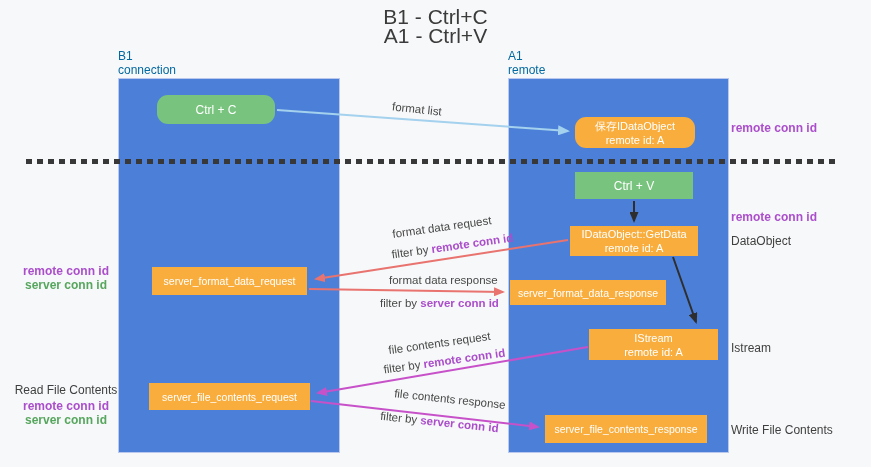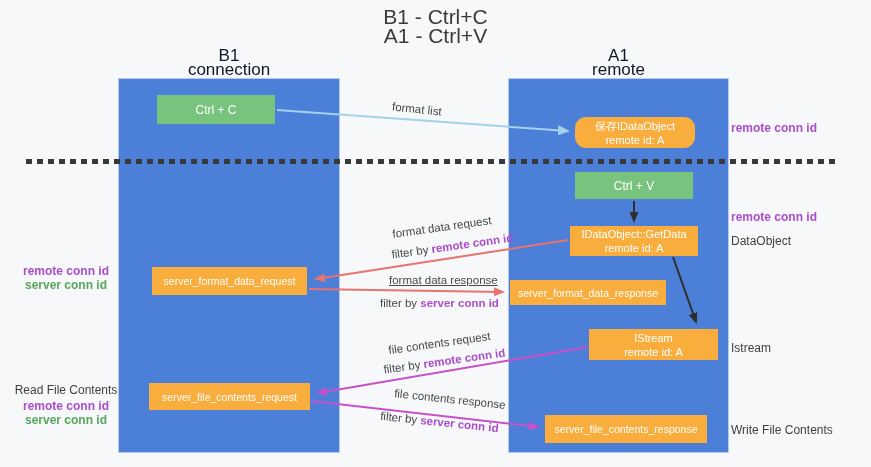--- a/index.html
+++ b/index.html
@@ -1,37 +1,37 @@
 <!DOCTYPE html>
 <html><head>
 <meta charset="utf-8">
 <style>
   html,body{margin:0;padding:0;background:#f7f8f9;font-family:"Liberation Sans",sans-serif;}
   .canvas{position:relative;width:871px;height:467px;background:#f7f8f9;overflow:hidden;}
 
   .title{position:absolute;left:0;top:7;width:100%;top:7px;text-align:center;font-size:21px;line-height:19px;color:#3b3b3b;}
 
-  .col-header{position:absolute;text-align:center;font-size:17px;line-height:14px;color:#0f172a;}
+  .col-header{position:absolute;text-align:left;font-size:12px;line-height:14px;color:#0369a1;}
   .col-header.left{left:118px;width:222px;top:49px;}
   .col-header.right{left:508px;width:221px;top:49px;}
 
   .column{position:absolute;top:78px;height:375px;background:#4c80d8;border:1px solid #b9c8ec;box-sizing:border-box;}
   .column.left{left:118px;width:222px;}
   .column.right{left:508px;width:221px;}
 
   .dash-line{position:absolute;left:26px;top:159px;width:812px;height:5px;
     background:repeating-linear-gradient(90deg,#383838 0 6px,transparent 6px 11px);}
 
   .node{position:absolute;display:flex;flex-direction:column;align-items:center;justify-content:center;
     color:#fff;text-align:center;box-sizing:border-box;white-space:nowrap;}
   .node.green{background:#78c47e;font-size:12px;}
   .node.orange{background:#f9ad3d;font-size:11px;line-height:14px;}
   .node.small{font-size:10.5px;}
 
-  .n-ctrl-c{left:157px;top:95px;width:118px;height:29px;}
+  .n-ctrl-c{left:157px;top:95px;width:118px;height:29px;border-radius:11px;}
   .n-save{left:575px;top:117px;width:120px;height:31px;border-radius:11px;}
   .n-ctrl-v{left:575px;top:172px;width:118px;height:27px;}
   .n-getdata{left:570px;top:226px;width:128px;height:30px;}
   .n-fmt-req{left:152px;top:267px;width:155px;height:28px;}
   .n-fmt-resp{left:510px;top:280px;width:156px;height:25px;}
   .n-istream{left:589px;top:329px;width:129px;height:31px;}
   .n-file-req{left:149px;top:383px;width:161px;height:27px;}
   .n-file-resp{left:545px;top:415px;width:162px;height:28px;}
 
   .side-label{position:absolute;font-size:12px;white-space:nowrap;}
@@ -50,21 +50,21 @@
   .r-remote-2{left:731px;top:210px;}
   .r-dataobject{left:731px;top:234px;}
   .r-istream{left:731px;top:341px;}
   .r-write{left:731px;top:423px;}
 
   .mid-label{position:absolute;font-size:11.5px;color:#484848;white-space:nowrap;}
   .mid-label .purple{font-weight:bold;}
   .m-format-list{left:392px;top:103px;transform:rotate(6deg);}
   .m-fdr-1{left:392px;top:221px;transform:rotate(-8deg);}
   .m-fdr-2{left:391px;top:240px;transform:rotate(-8deg);}
-  .m-fdresp-1{left:389px;top:274px;text-decoration:underline;}
+  .m-fdresp-1{left:389px;top:274px;}
   .m-fdresp-2{left:380px;top:297px;}
   .m-fcr-1{left:388px;top:337px;transform:rotate(-8deg);}
   .m-fcr-2{left:383px;top:355px;transform:rotate(-8deg);}
   .m-fcresp-1{left:394px;top:393px;transform:rotate(6deg);}
   .m-fcresp-2{left:380px;top:416px;transform:rotate(6deg);}
 
   svg.arrows{position:absolute;left:0;top:0;pointer-events:none;}
 </style>
 </head>
 <body>

